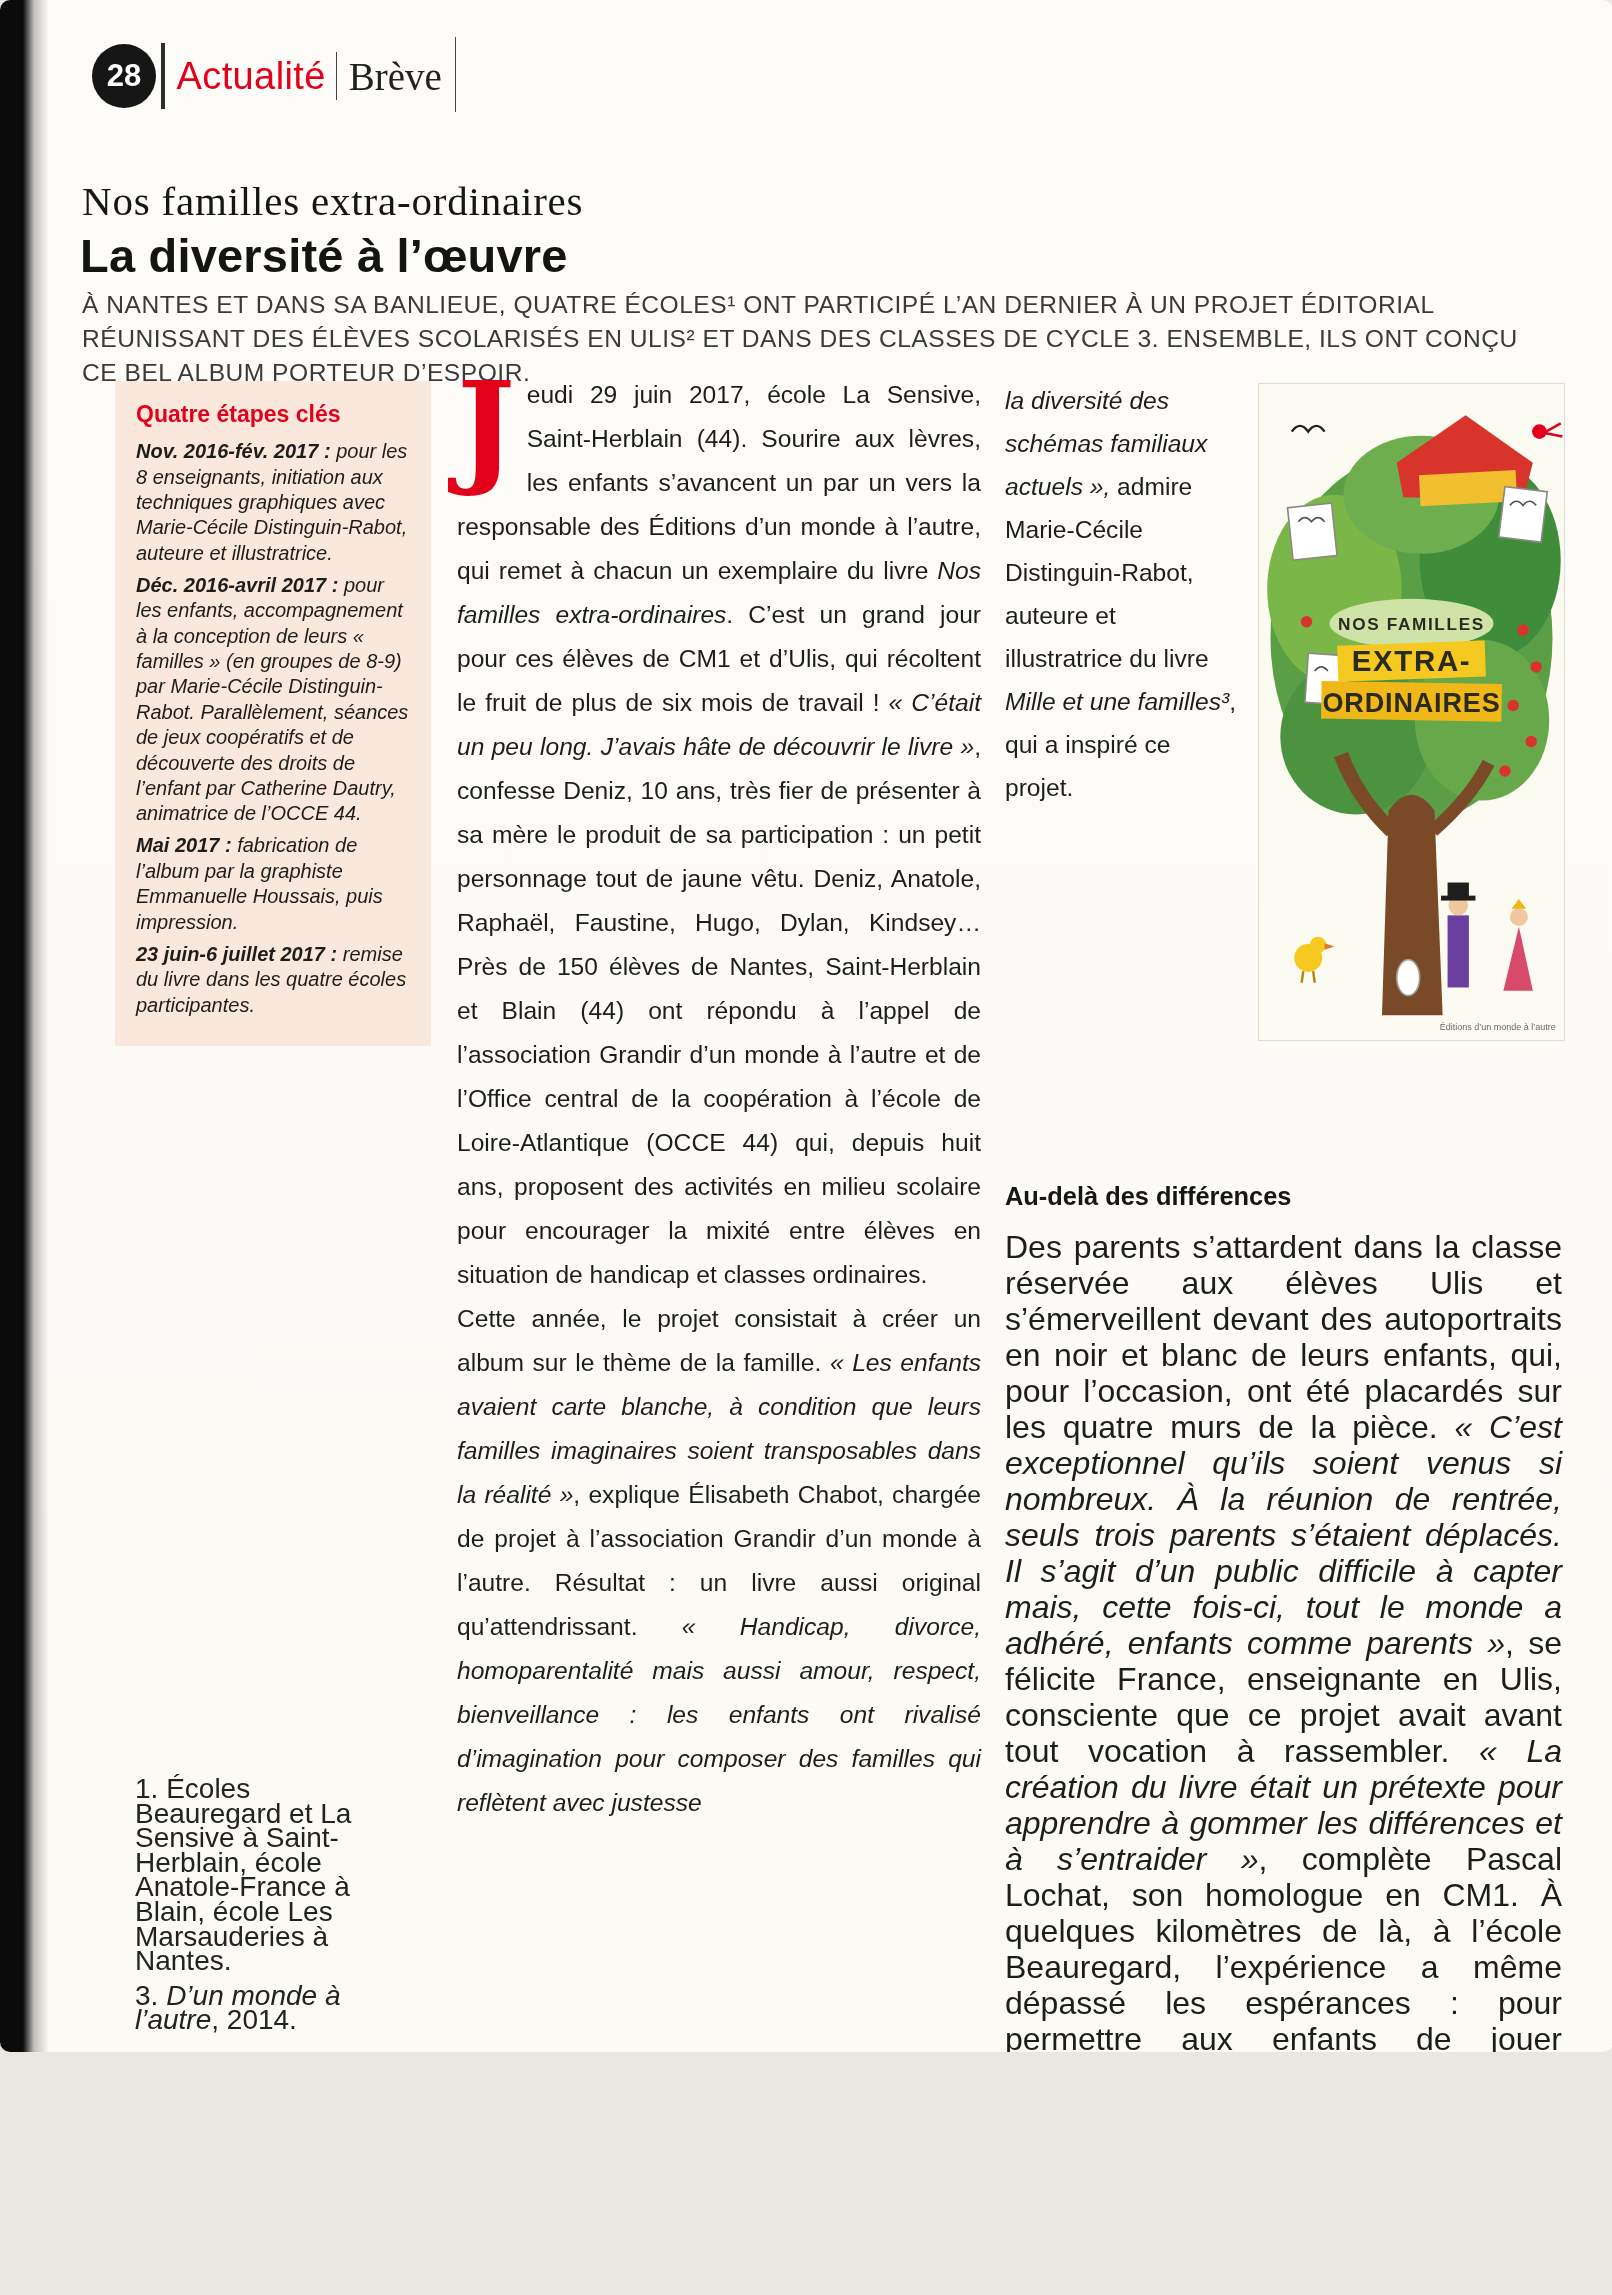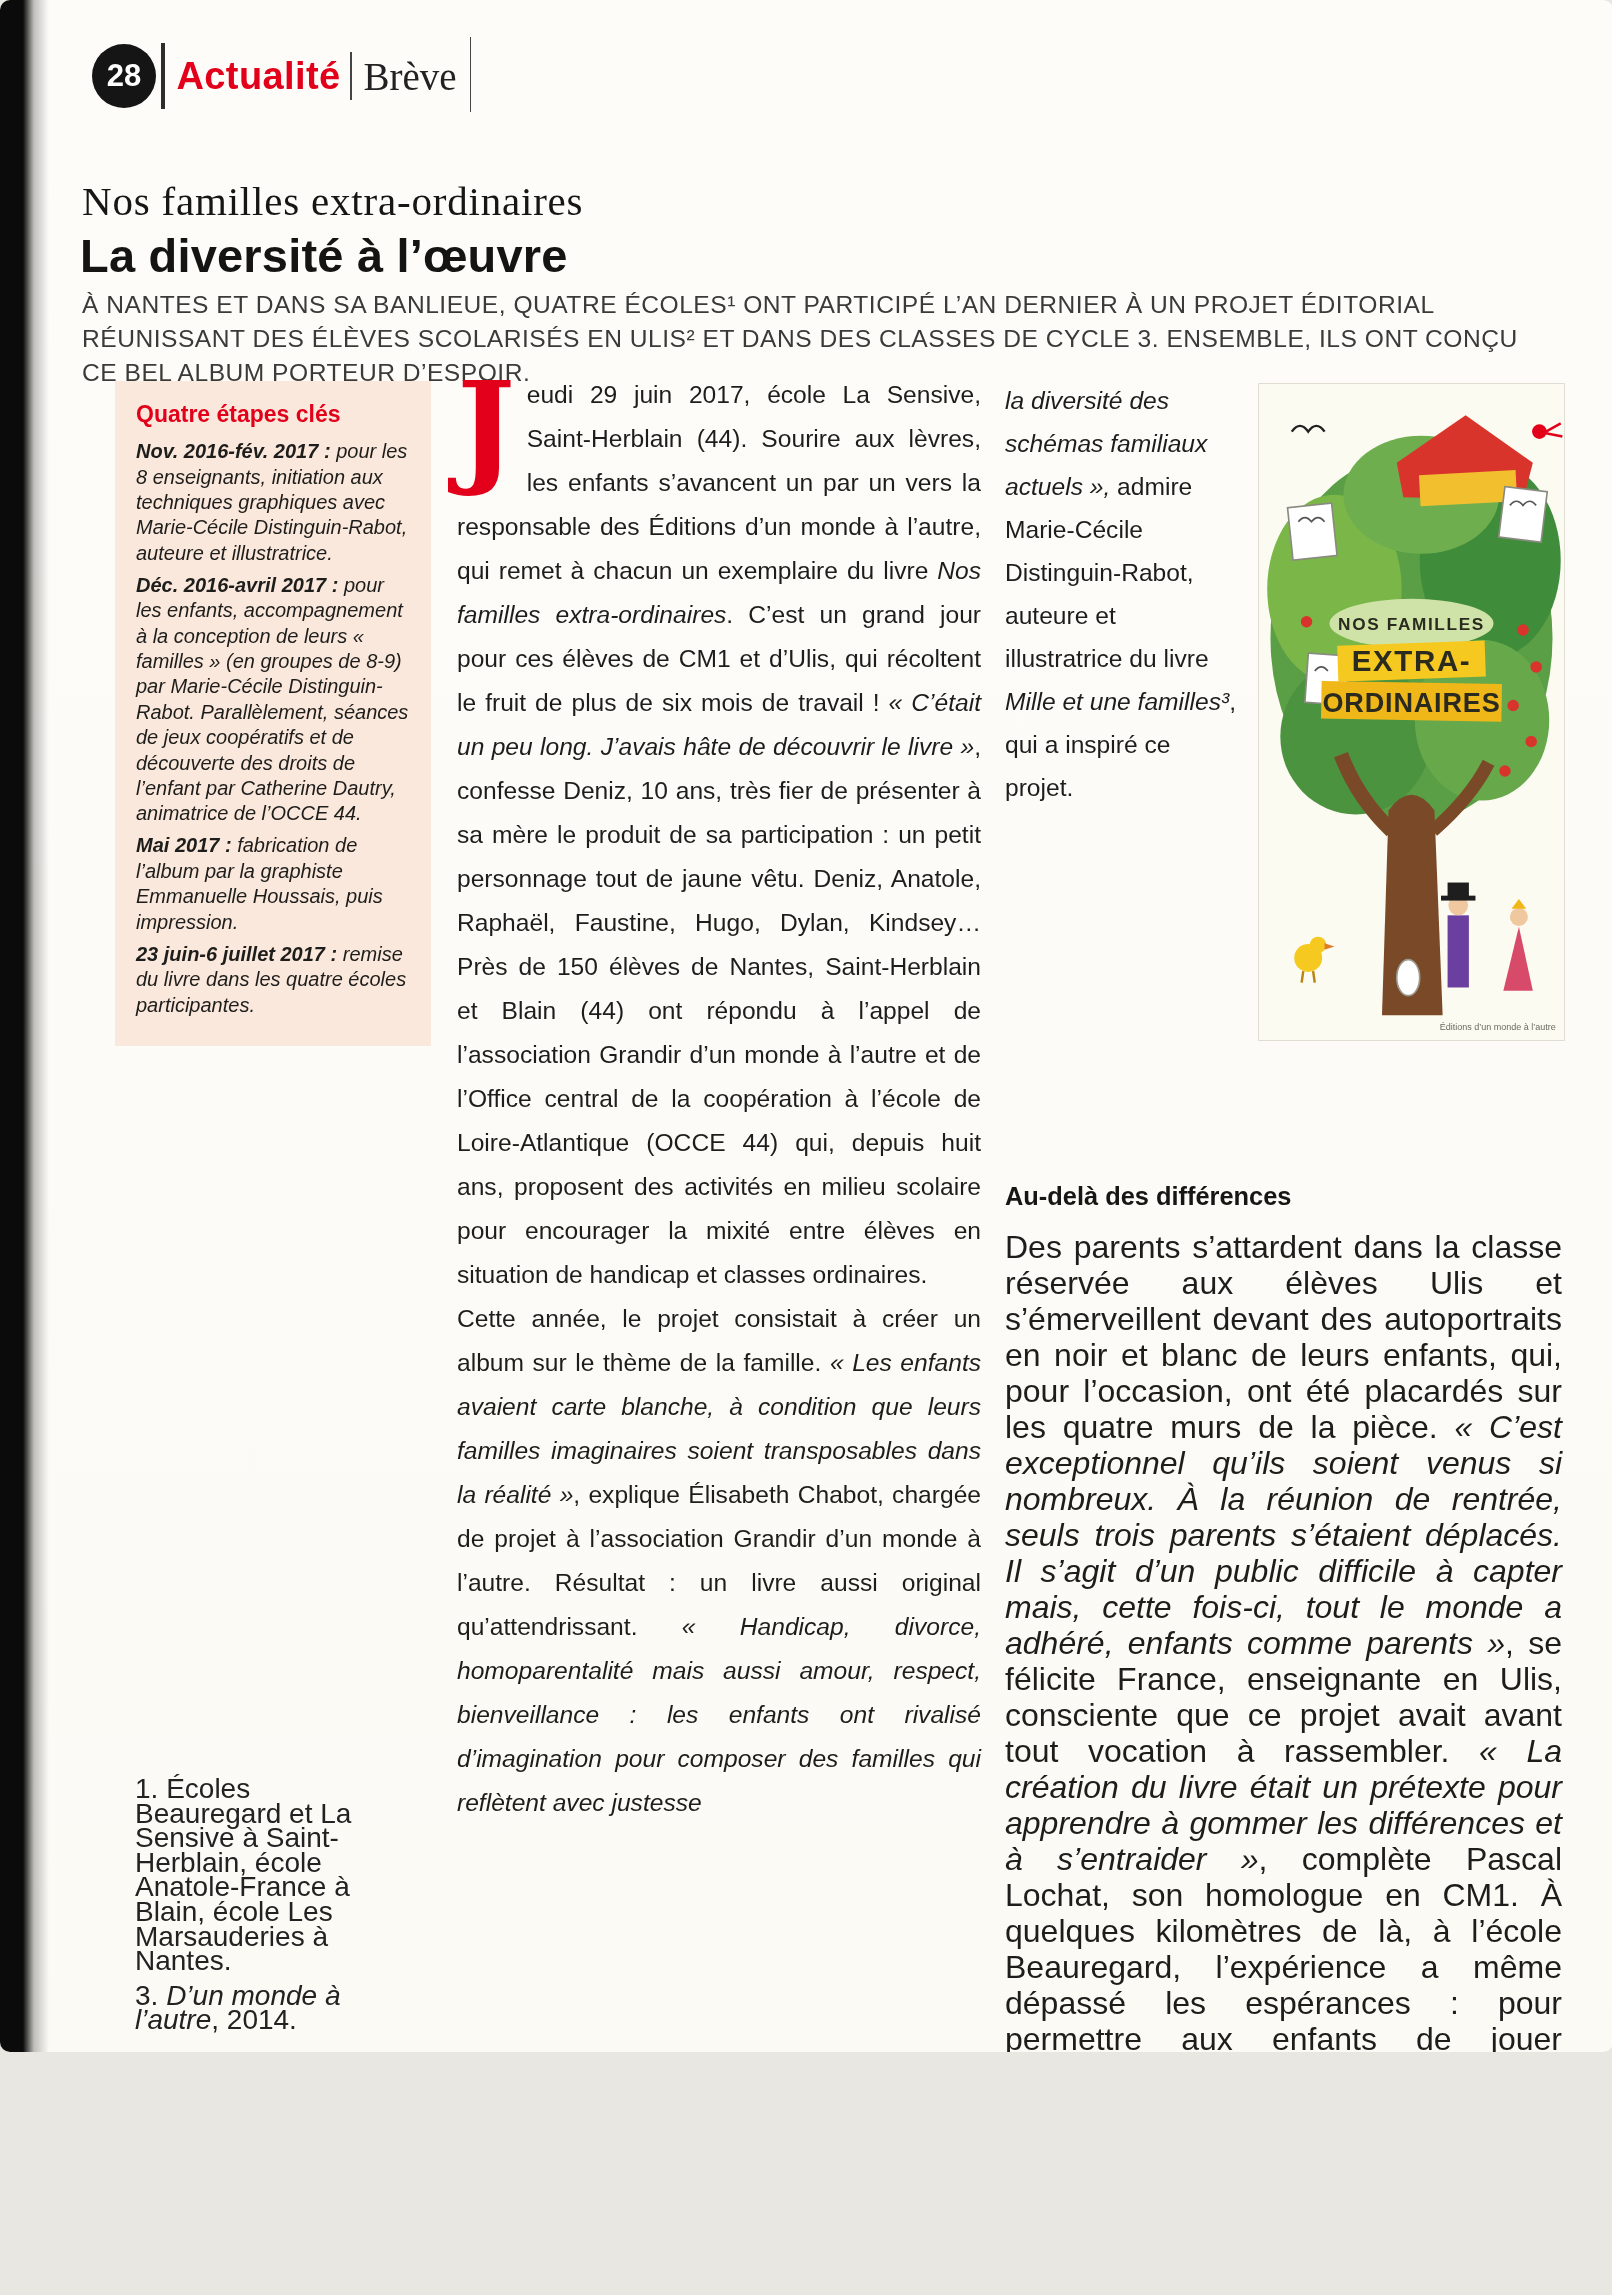--- a/index.html
+++ b/index.html
@@ -22,21 +22,21 @@
   
   .header { position:absolute; left:92px; top:39px; height:74px; display:flex; align-items:center; }
   .page-badge {
     width:64px; height:64px; border-radius:50%;
     background:#151515; color:#fff;
     display:flex; align-items:center; justify-content:center;
     font-size:31px; font-weight:700;
   }
   .badge-bar { width:4.1px; height:66px; background:#2d2d2b; margin-left:4.9px; }
   .section-label {
-    color:#e2001a; font-weight:700; font-size:38px; letter-spacing:0.4px;
+    color:#e2001a; font-weight:400; font-size:38px; letter-spacing:0.4px;
     margin-left:11.5px; margin-right:9.8px;
   }
   .hairline { width:1.6px; height:48px; background:#444; }
   .hairline.tall { height:75px; align-self:flex-start; margin-top:-1.6px; }
   .rubric-label {
     font-family:"Liberation Serif","DejaVu Serif",serif;
     font-size:39px; color:#222; margin:0 13px 0 11.5px;
   }
   
   .kicker {

